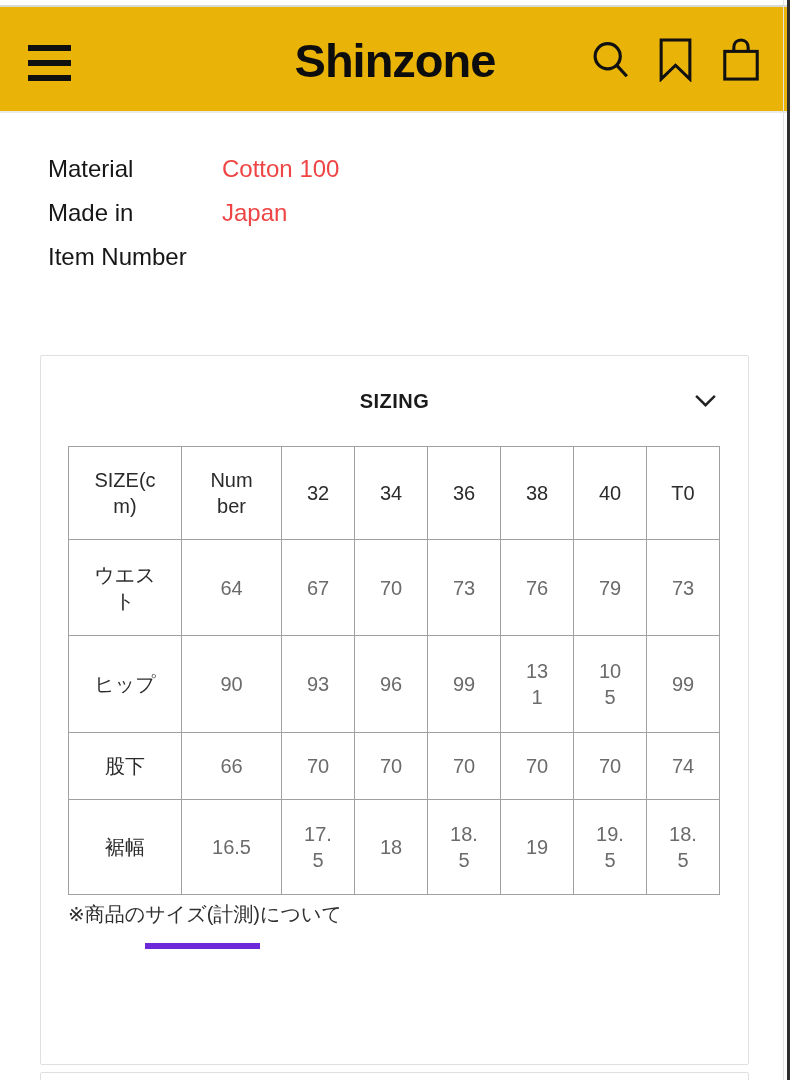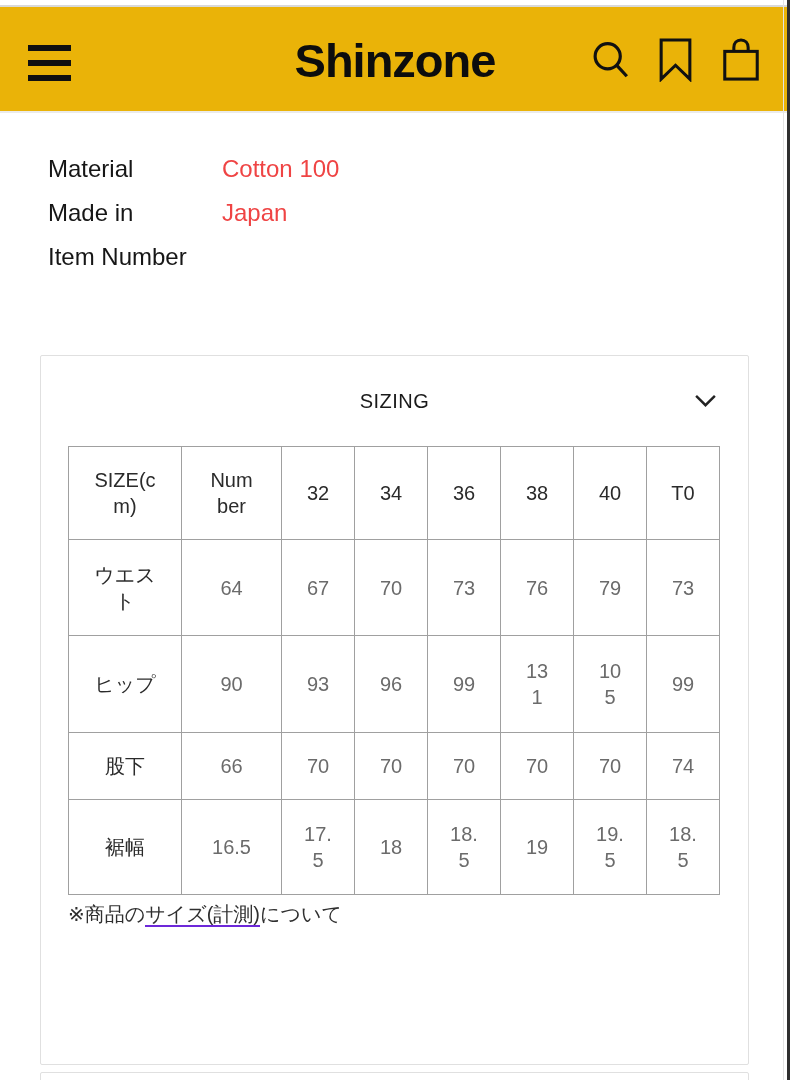--- a/index.html
+++ b/index.html
@@ -41,37 +41,37 @@
     height:44px;display:flex;align-items:center;
     font-size:24px;color:#ef4444;
   }
 
   
   .card{
     position:absolute;left:40px;top:355px;width:709px;height:710px;
     border:1px solid #e0e0e0;border-radius:2px;background:#fff;box-sizing:border-box;
   }
   .card-title-row{position:relative;height:90px;display:flex;align-items:center;justify-content:center;cursor:pointer;}
-  .card-title{font-size:20px;letter-spacing:0.5px;font-weight:400;color:#1a1a1a;}
+  .card-title{font-size:20px;letter-spacing:0.5px;font-weight:700;color:#1a1a1a;}
   .chevron{position:absolute;right:31px;top:37px;line-height:0;}
 
   table.sizing{border-collapse:collapse;margin-left:27px;padding-left:46px;}
   table.sizing td{
     border:1.5px solid #a0a0a0;text-align:center;vertical-align:middle;
     font-size:20px;padding:0 4px;box-sizing:border-box;background:#fff;
   }
   .iw{display:inline-block;word-break:break-all;overflow-wrap:anywhere;line-height:26px;}
   .c0{width:113px;} .c1{width:100px;} .cn{width:73px;}
   .iw-l{max-width:68px;} .iw-p{max-width:46px;} .iw-n{max-width:30px;}
   .r0 td{height:93px;} .r1 td{height:96px;} .r2 td{height:97px;}
   .r3 td{height:94px;} .r4 td{height:67px;} .r5 td{height:95px;}
   td.hd{color:#2b2b2b;} td.vl{color:#6b6b6b;}
 
   .note{margin:6px 0 0 27px;font-size:20px;color:#2f2f2f;}
-  .note .lnk{border-bottom:2px solid #6d28d9;padding-bottom:0;cursor:pointer;}
+  .note .lnk{border-bottom:6px solid #6d28d9;padding-bottom:18px;cursor:pointer;}
 
   
   .card-next{
     position:absolute;left:40px;top:1072px;width:709px;height:40px;
     border:1px solid #e0e0e0;border-radius:2px;background:#fff;box-sizing:border-box;
   }
 </style>
 </head>
 <body>
 

